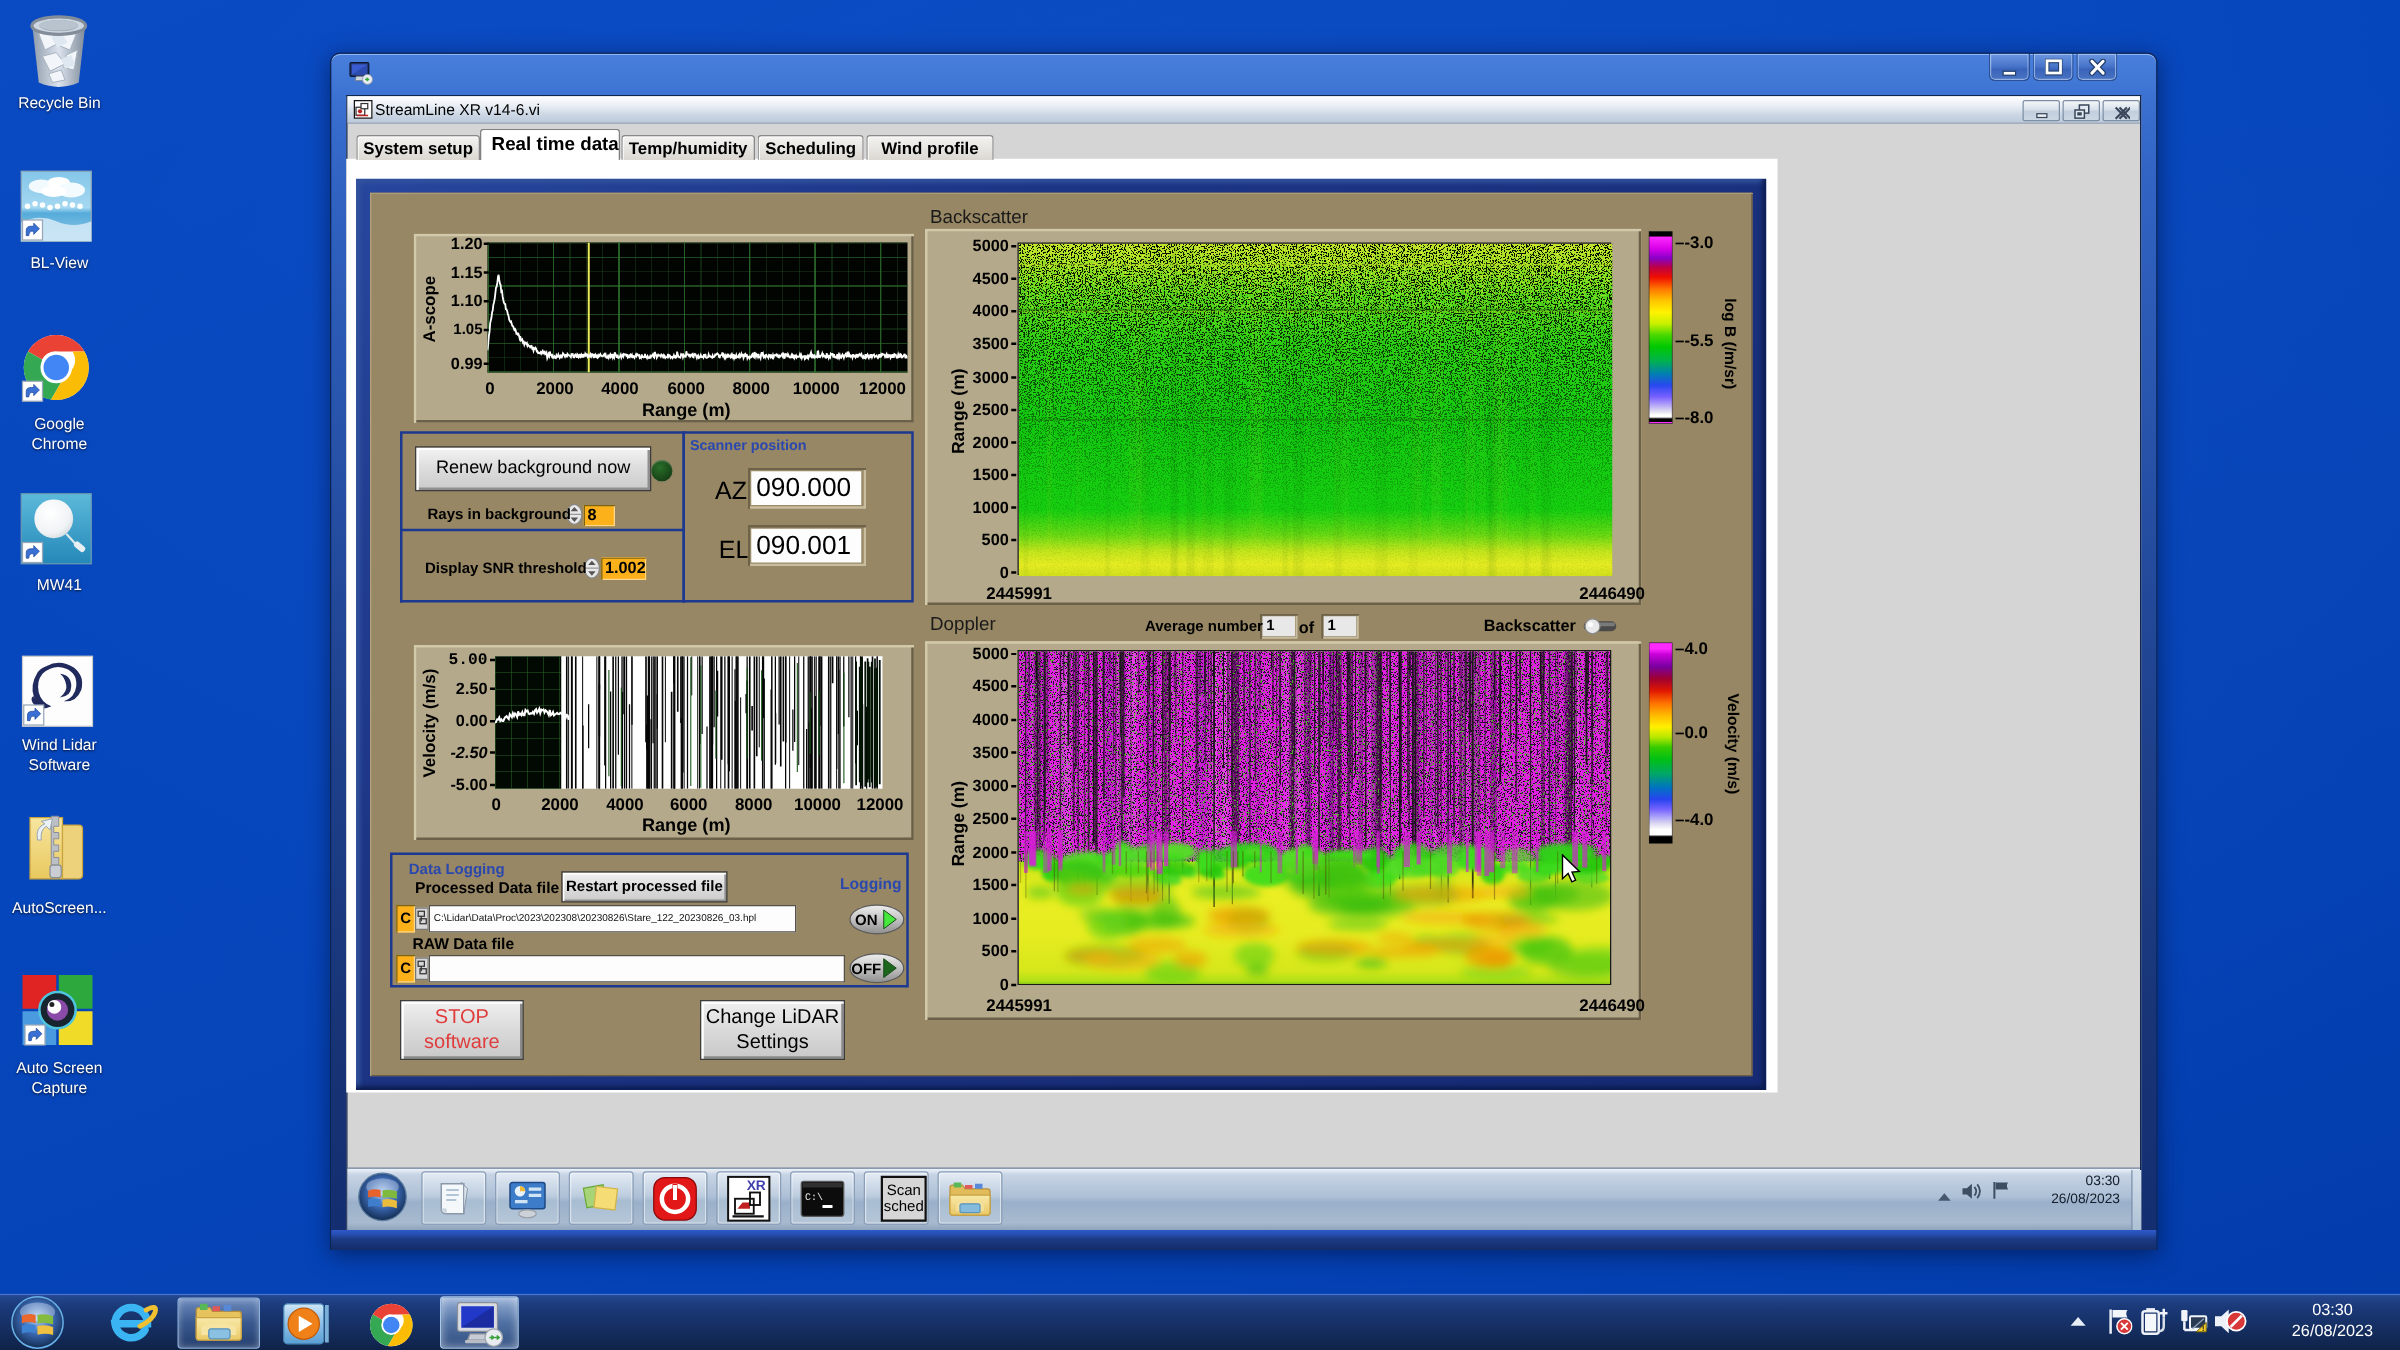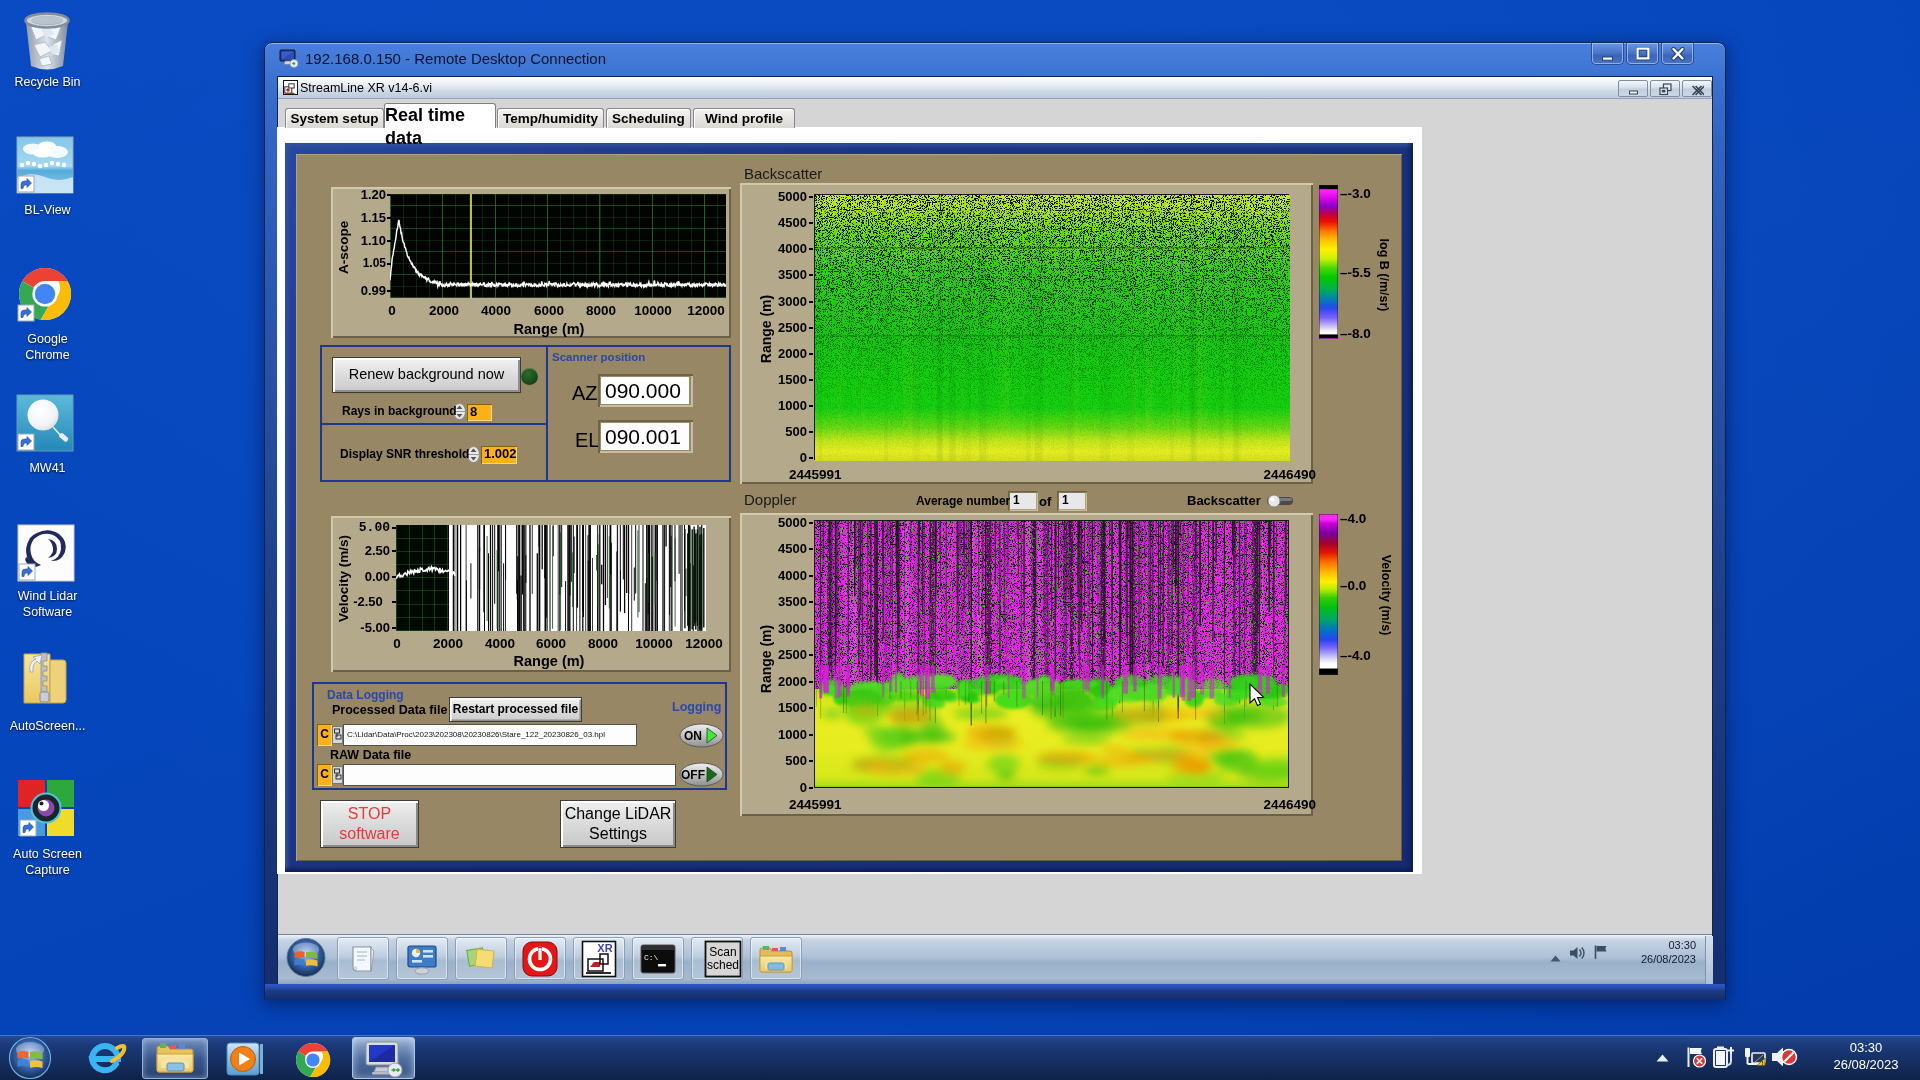--- a/index.html
+++ b/index.html
@@ -133,21 +133,20 @@
 <div class="di" style="left:0px;top:846px;width:95px;">Auto Screen<br>Capture</div>
 <div class="abs" style="left:264px;top:42px;width:1462px;height:958px;border-radius:8px 8px 0 0;border:1px solid #0f2350;background:linear-gradient(180deg,#4a80dc 0%,#3a70d0 4%,#3264c4 10%,#2a58b2 25%,#1f428e 55%,#183578 80%,#142e70 100%);box-shadow:inset 0 1px 0 rgba(160,195,245,0.8), 0 4px 18px rgba(0,10,40,0.5);"></div>
 <div class="abs" style="left:279px;top:49px;width:20px;height:19px;"><svg width="20" height="19" viewBox="0 0 20 19">
 <rect x="1" y="1" width="15" height="11" rx="1" fill="#26397a" stroke="#0d1830"></rect>
 <rect x="2.5" y="2.5" width="12" height="8" fill="#3a5cd0"></rect>
 <path d="M2.5 10.5 L14.5 2.5 L14.5 10.5 Z" fill="#2c4cb0"></path>
 <path d="M6 12 L12 12 L13 15.5 L5 15.5 Z" fill="#cfd6e0" stroke="#6a7890" stroke-width="0.7"></path>
 <circle cx="15" cy="14.5" r="4" fill="#e8ecf2" stroke="#8a96a8" stroke-width="0.7"></circle>
 <path d="M13 14.5 l2.4 0 m-1.1 -1.3 l1.5 1.3 l-1.5 1.3" stroke="#3aa83a" stroke-width="1.1" fill="none"></path>
       </svg></div>
-<div class="abs" style="left:305px;top:50px;width:620px;height:20px;font-size:15px;color:#0b1430;">192.168.0.150 - Remote Desktop Connection</div>
 <div class="abs" style="left:1591px;top:43px;width:33px;height:22px;background:linear-gradient(180deg,#6b97e0 0%,#4a77cc 45%,#3a64ba 60%,#4a74c2 100%);border:1px solid #2a4f96;border-top:none;border-radius:0 0 5px 5px;box-shadow:inset 0 0 0 1px rgba(210,228,252,0.55);text-align:center;"><svg width="13" height="14" viewBox="0 0 13 14" style="margin-top:6px">
         <rect x="1.5" y="8" width="10" height="3.2" fill="#fff" stroke="#23406e" stroke-width="1"></rect>
       </svg></div>
 <div class="abs" style="left:1626px;top:43px;width:33px;height:22px;background:linear-gradient(180deg,#6b97e0 0%,#4a77cc 45%,#3a64ba 60%,#4a74c2 100%);border:1px solid #2a4f96;border-top:none;border-radius:0 0 5px 5px;box-shadow:inset 0 0 0 1px rgba(210,228,252,0.55);text-align:center;"><svg width="14" height="14" viewBox="0 0 14 14" style="margin-top:4px">
         <rect x="1.6" y="1.6" width="10.8" height="9.8" fill="none" stroke="#23406e" stroke-width="4"></rect>
         <rect x="1.6" y="1.6" width="10.8" height="9.8" fill="none" stroke="#fff" stroke-width="2.2"></rect>
       </svg></div>
 <div class="abs" style="left:1661px;top:43px;width:33px;height:22px;background:linear-gradient(180deg,#6b97e0 0%,#4a77cc 45%,#3a64ba 60%,#4a74c2 100%);border:1px solid #2a4f96;border-top:none;border-radius:0 0 5px 5px;box-shadow:inset 0 0 0 1px rgba(210,228,252,0.55);text-align:center;"><svg width="14" height="14" viewBox="0 0 14 14" style="margin-top:4px">
         <path d="M2.5 2 L11.5 11.5 M11.5 2 L2.5 11.5" stroke="#23406e" stroke-width="4.4" stroke-linecap="round"></path>
         <path d="M2.5 2 L11.5 11.5 M11.5 2 L2.5 11.5" stroke="#fff" stroke-width="2.4" stroke-linecap="round"></path>
@@ -167,21 +166,21 @@
 <div class="abs" style="left:1650px;top:80px;width:30px;height:17px;background:linear-gradient(180deg,#f4f7fa,#d6dfe9 45%,#c2cedd 55%,#ccd7e4);border:1px solid #7e8fa4;border-radius:2px;text-align:center;"><svg width="13" height="13" viewBox="0 0 13 13" style="margin-top:2px">
         <rect x="4.5" y="1" width="7.5" height="6.5" fill="#e4eaf1" stroke="#39465a" stroke-width="1.2"></rect>
         <rect x="1" y="5" width="7.5" height="6.5" fill="#e4eaf1" stroke="#39465a" stroke-width="1.2"></rect>
         <rect x="2.8" y="6.8" width="3.6" height="2.6" fill="#39465a"></rect>
       </svg></div>
 <div class="abs" style="left:1682px;top:80px;width:30px;height:17px;background:linear-gradient(180deg,#f4f7fa,#d6dfe9 45%,#c2cedd 55%,#ccd7e4);border:1px solid #7e8fa4;border-radius:2px;text-align:center;"><svg width="13" height="13" viewBox="0 0 13 13" style="margin-top:2.5px">
         <path d="M1.5 2 L10.5 11 M10.5 2 L1.5 11 M4.6 2 L13.4 11 M13.4 2 L4.6 11" stroke="#39465a" stroke-width="1.7"></path>
       </svg></div>
 <div class="abs" style="left:277px;top:127px;width:1145px;height:747px;background:#ffffff;"></div>
 <div class="abs" style="left:285px;top:108px;width:99px;height:20px;background:linear-gradient(180deg,#f4f3f1,#dbd8d2);border:1px solid #898989;border-bottom:none;border-radius:3px 3px 0 0;box-shadow:inset 1px 1px 0 #fcfcfb;font-weight:bold;font-size:13.5px;text-align:center;line-height:19px;">System setup</div>
-<div class="abs" style="left:384px;top:103px;width:112px;height:25px;background:#fff;border:1px solid #808080;border-bottom:none;border-radius:3px 3px 0 0;box-shadow:inset 1px 1px 0 #fdfdfd;font-weight:bold;font-size:18px;text-align:left;line-height:23px;z-index:3;">Real time data</div>
+<div class="abs" style="left:384px;top:103px;width:112px;height:25px;background:#fff;border:1px solid #808080;border-bottom:none;border-radius:3px 3px 0 0;box-shadow:inset 1px 1px 0 #fdfdfd;font-weight:bold;font-size:15px;text-align:right;line-height:23px;z-index:3;">Real time data</div>
 <div class="abs" style="left:497px;top:108px;width:107px;height:20px;background:linear-gradient(180deg,#f4f3f1,#dbd8d2);border:1px solid #898989;border-bottom:none;border-radius:3px 3px 0 0;box-shadow:inset 1px 1px 0 #fcfcfb;font-weight:bold;font-size:13.5px;text-align:center;line-height:19px;">Temp/humidity</div>
 <div class="abs" style="left:606px;top:108px;width:85px;height:20px;background:linear-gradient(180deg,#f4f3f1,#dbd8d2);border:1px solid #898989;border-bottom:none;border-radius:3px 3px 0 0;box-shadow:inset 1px 1px 0 #fcfcfb;font-weight:bold;font-size:13.5px;text-align:center;line-height:19px;">Scheduling</div>
 <div class="abs" style="left:693px;top:108px;width:102px;height:20px;background:linear-gradient(180deg,#f4f3f1,#dbd8d2);border:1px solid #898989;border-bottom:none;border-radius:3px 3px 0 0;box-shadow:inset 1px 1px 0 #fcfcfb;font-weight:bold;font-size:13.5px;text-align:center;line-height:19px;">Wind profile</div>
 <div class="abs" style="left:285px;top:143px;width:1128px;height:729px;background:linear-gradient(135deg,#27479e 0%,#1d3585 30%,#162b74 100%);box-shadow:inset -3px -3px 4px #0c1c50, inset 3px 3px 4px #33549e;"></div>
 <div class="abs" style="left:296px;top:154px;width:1106px;height:707px;background:#978764;box-shadow:inset 1px 1px 0 #b2a37e, inset -1px -1px 0 #6a5d42;"></div>
 <div class="abs" style="left:331px;top:187px;width:400px;height:151px;background:#b4a98b;box-shadow:inset 2px 2px 0 #d2c8aa, inset -2px -2px 0 #6b6148;"></div>
 <div class="abs" style="left:390px;top:194px;width:336px;height:104px;background:#010401;background-image:repeating-linear-gradient(90deg, rgba(48,120,48,0.7) 0px, rgba(48,120,48,0.7) 1px, transparent 1px, transparent 52.3px),repeating-linear-gradient(0deg, rgba(42,104,42,0.55) 0px, rgba(42,104,42,0.55) 1px, transparent 1px, transparent 22.9px),repeating-linear-gradient(90deg, rgba(32,80,32,0.42) 0px, rgba(32,80,32,0.42) 1px, transparent 1px, transparent 13.1px),repeating-linear-gradient(0deg, rgba(32,80,32,0.38) 0px, rgba(32,80,32,0.38) 1px, transparent 1px, transparent 11.45px);"></div>
 <div class="abs" style="left:390px;top:194px;width:336px;height:104px;"><svg width="336" height="104">
         <line x1="81" y1="0" x2="81" y2="104" stroke="#ecec5a" stroke-width="1.6"></line>
         <polyline points="0.0,86.2 0.5,81.7 1.1,74.8 1.6,71.7 2.1,64.9 2.6,62.4 3.1,60.4 3.7,55.7 4.2,54.3 4.7,49.8 5.2,47.9 5.8,44.8 6.3,40.5 6.8,36.0 7.3,35.4 7.9,31.9 8.4,27.4 8.9,25.9 9.4,29.9 10.0,33.2 10.5,33.8 11.0,39.4 11.6,38.9 12.1,43.1 12.6,45.8 13.1,47.9 13.7,49.2 14.2,49.3 14.7,53.3 15.2,53.6 15.8,55.0 16.3,57.5 16.8,58.4 17.3,61.5 17.9,62.9 18.4,63.6 18.9,63.2 19.4,65.3 19.9,66.8 20.5,67.0 21.0,68.5 21.5,70.0 22.1,69.3 22.6,70.5 23.1,72.9 23.6,72.6 24.1,73.6 24.7,73.1 25.2,74.4 25.7,76.6 26.2,74.9 26.8,78.5 27.3,78.1 27.8,77.5 28.4,80.1 28.9,79.5 29.4,81.6 29.9,79.9 30.4,80.0 31.0,81.1 31.5,80.5 32.0,82.8 32.5,81.9 33.1,82.6 33.6,83.0 34.1,83.8 34.6,82.8 35.2,82.7 35.7,84.7 36.2,84.3 36.8,86.6 37.3,84.7 37.8,85.1 38.3,84.2 38.9,85.0 39.4,87.1 39.9,86.9 40.4,88.4 41.0,88.1 41.5,88.6 42.0,88.6 42.5,87.8 43.0,89.0 43.6,87.6 44.1,86.8 44.6,88.8 45.1,88.6 45.7,86.7 46.2,89.5 46.7,89.4 47.2,88.3 47.8,92.6 48.3,91.3 48.8,89.3 49.4,90.8 49.9,87.2 50.4,89.9 50.9,89.8 51.5,91.2 52.0,90.4 52.5,92.3 53.0,92.0 53.5,91.1 54.1,92.2 54.6,92.5 55.1,90.4 55.6,91.7 56.2,91.3 56.7,89.6 57.2,90.9 57.8,92.3 58.3,91.4 58.8,89.7 59.3,92.5 59.9,90.7 60.4,88.6 60.9,89.2 61.4,90.1 62.0,91.3 62.5,89.9 63.0,89.9 63.5,91.8 64.0,89.1 64.6,89.8 65.1,90.0 65.6,90.8 66.2,90.9 66.7,91.7 67.2,89.2 67.7,89.3 68.2,89.2 68.8,91.8 69.3,91.9 69.8,90.4 70.3,89.6 70.9,90.3 71.4,92.3 71.9,89.4 72.5,90.0 73.0,91.9 73.5,91.4 74.0,89.2 74.5,91.2 75.1,90.0 75.6,92.1 76.1,89.4 76.7,92.1 77.2,89.2 77.7,91.3 78.2,89.0 78.8,90.3 79.3,89.3 79.8,89.5 80.3,91.8 80.8,91.5 81.4,90.5 81.9,91.1 82.4,89.4 83.0,91.0 83.5,89.4 84.0,89.4 84.5,90.7 85.0,92.5 85.6,89.2 86.1,92.0 86.6,90.0 87.2,91.4 87.7,90.6 88.2,92.2 88.7,91.7 89.2,89.9 89.8,90.6 90.3,89.4 90.8,90.4 91.3,90.8 91.9,91.0 92.4,90.9 92.9,90.1 93.5,89.3 94.0,90.6 94.5,89.6 95.0,92.1 95.5,92.3 96.1,92.3 96.6,89.8 97.1,92.0 97.7,90.3 98.2,89.5 98.7,91.8 99.2,91.2 99.8,89.1 100.3,92.0 100.8,90.8 101.3,91.9 101.8,87.9 102.4,89.4 102.9,90.4 103.4,92.3 104.0,89.8 104.5,92.2 105.0,92.4 105.5,91.6 106.0,91.1 106.6,89.7 107.1,92.0 107.6,90.6 108.2,89.8 108.7,91.1 109.2,89.3 109.7,89.8 110.2,89.6 110.8,89.6 111.3,91.4 111.8,89.3 112.3,92.1 112.9,91.7 113.4,90.6 113.9,91.5 114.5,89.9 115.0,90.8 115.5,89.9 116.0,92.5 116.5,90.7 117.1,90.9 117.6,92.2 118.1,91.1 118.7,89.7 119.2,90.8 119.7,89.2 120.2,89.7 120.8,90.4 121.3,90.1 121.8,92.3 122.3,91.7 122.8,92.3 123.4,89.5 123.9,91.6 124.4,91.5 125.0,92.0 125.5,91.7 126.0,89.2 126.5,91.7 127.0,91.5 127.6,92.6 128.1,90.9 128.6,91.9 129.2,92.5 129.7,92.3 130.2,90.8 130.7,91.8 131.2,90.7 131.8,90.3 132.3,89.5 132.8,91.4 133.3,92.0 133.9,87.5 134.4,89.5 134.9,90.0 135.4,92.1 136.0,90.8 136.5,89.8 137.0,90.5 137.6,90.2 138.1,90.5 138.6,91.3 139.1,89.7 139.7,90.4 140.2,90.2 140.7,92.6 141.2,90.0 141.8,90.7 142.3,92.3 142.8,91.7 143.3,91.6 143.8,91.9 144.4,89.2 144.9,91.2 145.4,90.2 145.9,90.4 146.5,92.3 147.0,91.7 147.5,91.5 148.1,92.5 148.6,91.6 149.1,90.2 149.6,91.6 150.2,91.0 150.7,92.2 151.2,91.9 151.7,87.3 152.2,89.7 152.8,91.0 153.3,91.8 153.8,91.8 154.3,92.1 154.9,89.3 155.4,89.7 155.9,89.5 156.4,91.8 157.0,90.0 157.5,90.9 158.0,91.5 158.6,91.4 159.1,87.0 159.6,89.7 160.1,89.3 160.7,89.4 161.2,91.3 161.7,89.1 162.2,91.3 162.8,90.5 163.3,89.7 163.8,89.3 164.3,91.6 164.8,91.9 165.4,89.2 165.9,89.7 166.4,89.4 166.9,90.7 167.5,92.4 168.0,91.0 168.5,90.3 169.1,92.4 169.6,92.1 170.1,91.4 170.6,90.0 171.2,91.7 171.7,91.5 172.2,91.2 172.7,92.0 173.2,89.4 173.8,91.8 174.3,89.1 174.8,92.1 175.3,92.3 175.9,92.2 176.4,91.7 176.9,89.5 177.4,91.1 178.0,90.7 178.5,91.4 179.0,91.6 179.6,92.1 180.1,90.4 180.6,91.8 181.1,91.7 181.7,91.0 182.2,89.6 182.7,90.0 183.2,89.5 183.8,88.7 184.3,89.3 184.8,89.6 185.3,91.7 185.8,92.0 186.4,90.2 186.9,90.1 187.4,89.9 187.9,87.9 188.5,91.8 189.0,90.3 189.5,92.1 190.1,90.4 190.6,92.2 191.1,90.7 191.6,91.2 192.2,88.9 192.7,91.0 193.2,90.3 193.7,90.9 194.2,91.7 194.8,90.1 195.3,92.5 195.8,90.2 196.3,91.7 196.9,89.4 197.4,92.4 197.9,91.1 198.4,91.9 199.0,90.0 199.5,91.9 200.0,91.5 200.6,91.8 201.1,89.9 201.6,89.3 202.1,91.9 202.7,91.1 203.2,89.3 203.7,91.2 204.2,89.2 204.8,92.4 205.3,91.2 205.8,89.5 206.3,89.1 206.8,91.4 207.4,89.3 207.9,92.5 208.4,91.3 208.9,91.4 209.5,92.6 210.0,91.3 210.5,92.1 211.1,91.8 211.6,89.7 212.1,89.1 212.6,91.3 213.2,91.9 213.7,87.6 214.2,89.7 214.7,91.4 215.2,89.4 215.8,90.0 216.3,91.4 216.8,89.2 217.3,91.7 217.9,91.5 218.4,92.6 218.9,89.4 219.4,87.8 220.0,90.9 220.5,89.3 221.0,91.7 221.6,90.9 222.1,91.9 222.6,90.0 223.1,89.9 223.7,91.4 224.2,91.3 224.7,92.3 225.2,89.9 225.8,90.2 226.3,91.4 226.8,89.5 227.3,91.6 227.8,92.2 228.4,90.1 228.9,91.8 229.4,90.4 229.9,90.0 230.5,90.3 231.0,89.6 231.5,90.6 232.1,90.0 232.6,91.7 233.1,92.0 233.6,90.6 234.2,91.2 234.7,90.8 235.2,89.8 235.7,89.1 236.2,90.9 236.8,89.6 237.3,92.4 237.8,92.2 238.3,89.2 238.9,89.3 239.4,89.6 239.9,91.7 240.4,89.3 241.0,90.5 241.5,91.8 242.0,92.1 242.6,91.7 243.1,90.3 243.6,92.5 244.1,90.2 244.7,91.5 245.2,89.8 245.7,92.3 246.2,91.2 246.8,90.3 247.3,92.0 247.8,91.1 248.3,91.5 248.8,91.5 249.4,91.3 249.9,89.6 250.4,91.3 250.9,90.0 251.5,92.5 252.0,91.1 252.5,91.2 253.1,91.0 253.6,92.5 254.1,90.3 254.6,92.3 255.2,91.3 255.7,92.1 256.2,90.8 256.7,92.2 257.2,89.8 257.8,91.9 258.3,89.3 258.8,87.9 259.4,91.2 259.9,90.4 260.4,92.0 260.9,91.8 261.4,89.6 262.0,91.9 262.5,91.2 263.0,91.2 263.6,91.7 264.1,87.2 264.6,87.1 265.1,92.2 265.6,90.7 266.2,91.5 266.7,90.5 267.2,90.3 267.8,88.7 268.3,90.9 268.8,89.9 269.3,91.0 269.9,90.9 270.4,92.1 270.9,92.2 271.4,88.4 271.9,92.3 272.5,89.9 273.0,92.4 273.5,91.3 274.1,92.1 274.6,89.1 275.1,89.7 275.6,89.2 276.1,89.2 276.7,92.0 277.2,89.3 277.7,91.3 278.2,92.0 278.8,91.6 279.3,92.1 279.8,89.4 280.4,91.7 280.9,90.1 281.4,92.0 281.9,90.2 282.4,92.0 283.0,92.2 283.5,90.4 284.0,89.5 284.6,90.6 285.1,92.2 285.6,90.4 286.1,89.8 286.6,89.1 287.2,91.3 287.7,91.0 288.2,87.2 288.8,91.7 289.3,89.1 289.8,90.3 290.3,91.3 290.9,90.4 291.4,90.8 291.9,92.1 292.4,89.4 292.9,91.3 293.5,91.3 294.0,90.5 294.5,91.9 295.1,90.9 295.6,89.3 296.1,92.0 296.6,90.3 297.1,89.8 297.7,89.3 298.2,90.6 298.7,90.3 299.2,89.3 299.8,91.7 300.3,92.4 300.8,91.2 301.4,92.4 301.9,92.5 302.4,89.3 302.9,91.9 303.4,90.8 304.0,89.7 304.5,91.5 305.0,92.4 305.6,89.8 306.1,92.5 306.6,90.0 307.1,90.0 307.6,91.8 308.2,90.1 308.7,90.0 309.2,89.6 309.8,91.6 310.3,91.1 310.8,90.7 311.3,90.3 311.9,91.8 312.4,92.5 312.9,91.7 313.4,89.3 313.9,91.4 314.5,91.4 315.0,89.4 315.5,90.2 316.1,89.2 316.6,89.6 317.1,89.6 317.6,90.0 318.1,91.5 318.7,90.4 319.2,89.4 319.7,92.5 320.2,89.3 320.8,91.1 321.3,90.2 321.8,90.1 322.4,92.3 322.9,91.3 323.4,89.7 323.9,92.3 324.4,89.4 325.0,92.2 325.5,89.3 326.0,89.7 326.6,89.7 327.1,91.6 327.6,92.2 328.1,91.9 328.6,89.6 329.2,91.6 329.7,91.3 330.2,89.2 330.8,89.6 331.3,92.5 331.8,91.0 332.3,91.4 332.9,90.7 333.4,89.6 333.9,89.7 334.4,92.6 334.9,89.9 335.5,92.6 336.0,90.9" fill="none" stroke="#ffffff" stroke-width="1.45"></polyline>
@@ -419,21 +418,21 @@
         <line x1="305.4" y1="8.9" x2="305.4" y2="98.7" stroke="#041404" stroke-width="1.4"></line>
         <line x1="304.0" y1="1.8" x2="304.0" y2="104.6" stroke="#041404" stroke-width="1.4"></line>
         <polyline points="0.0,53.2 0.8,52.7 1.7,50.5 2.5,50.7 3.4,49.0 4.2,51.7 5.1,50.6 5.9,51.7 6.7,51.7 7.6,49.7 8.4,48.6 9.3,48.0 10.1,49.3 11.0,50.3 11.8,46.3 12.6,47.4 13.5,48.7 14.3,45.7 15.2,47.8 16.0,45.7 16.9,46.8 17.7,48.5 18.5,44.1 19.4,46.8 20.2,46.0 21.1,47.1 21.9,44.7 22.8,47.1 23.6,47.1 24.4,43.0 25.3,44.1 26.1,43.5 27.0,46.0 27.8,46.3 28.7,45.6 29.5,45.9 30.3,44.6 31.2,46.0 32.0,43.3 32.9,42.4 33.7,45.2 34.6,43.9 35.4,42.1 36.2,45.6 37.1,42.7 37.9,43.2 38.8,42.6 39.6,45.0 40.5,43.2 41.3,43.9 42.1,45.1 43.0,47.0 43.8,43.0 44.7,47.2 45.5,46.5 46.4,44.6 47.2,47.3 48.0,46.6 48.9,46.0 49.7,45.3 50.6,46.4 51.4,46.2 52.3,45.3 53.1,45.9 53.9,46.6 54.8,47.7 55.6,48.5 56.5,49.5 57.3,46.9 58.2,47.3 59.0,50.9" fill="none" stroke="#fff" stroke-width="1.6"></polyline>
       </svg></div>
 <div class="abs" style="left:346px;top:520px;width:44px;height:15px;font-weight:bold;font-size:13px;text-align:right;white-space:nowrap;font-family:Liberation Mono, monospace;">5.00</div>
 <div class="abs" style="left:392px;top:527px;width:4px;height:2px;background:#000;"></div>
 <div class="abs" style="left:346px;top:543px;width:44px;height:15px;font-weight:bold;font-size:13px;text-align:right;white-space:nowrap;">2.50</div>
 <div class="abs" style="left:392px;top:550px;width:4px;height:2px;background:#000;"></div>
 <div class="abs" style="left:346px;top:569px;width:44px;height:15px;font-weight:bold;font-size:13px;text-align:right;white-space:nowrap;">0.00</div>
 <div class="abs" style="left:392px;top:576px;width:4px;height:2px;background:#000;"></div>
-<div class="abs" style="left:346px;top:594px;width:44px;height:15px;font-weight:bold;font-size:13px;text-align:center;white-space:nowrap;">-2.50</div>
+<div class="abs" style="left:346px;top:594px;width:44px;height:15px;font-weight:bold;font-size:13px;text-align:right;white-space:nowrap;font-style:italic;">-2.50</div>
 <div class="abs" style="left:392px;top:601px;width:4px;height:2px;background:#000;"></div>
 <div class="abs" style="left:346px;top:620px;width:44px;height:15px;font-weight:bold;font-size:13px;text-align:right;white-space:nowrap;">-5.00</div>
 <div class="abs" style="left:392px;top:627px;width:4px;height:2px;background:#000;"></div>
 <div class="abs" style="left:369px;top:636px;width:56px;height:15px;font-weight:bold;font-size:13.5px;text-align:center;">0</div>
 <div class="abs" style="left:420px;top:636px;width:56px;height:15px;font-weight:bold;font-size:13.5px;text-align:center;">2000</div>
 <div class="abs" style="left:472px;top:636px;width:56px;height:15px;font-weight:bold;font-size:13.5px;text-align:center;">4000</div>
 <div class="abs" style="left:523px;top:636px;width:56px;height:15px;font-weight:bold;font-size:13.5px;text-align:center;">6000</div>
 <div class="abs" style="left:575px;top:636px;width:56px;height:15px;font-weight:bold;font-size:13.5px;text-align:center;">8000</div>
 <div class="abs" style="left:626px;top:636px;width:56px;height:15px;font-weight:bold;font-size:13.5px;text-align:center;">10000</div>
 <div class="abs" style="left:676px;top:636px;width:56px;height:15px;font-weight:bold;font-size:13.5px;text-align:center;">12000</div>

